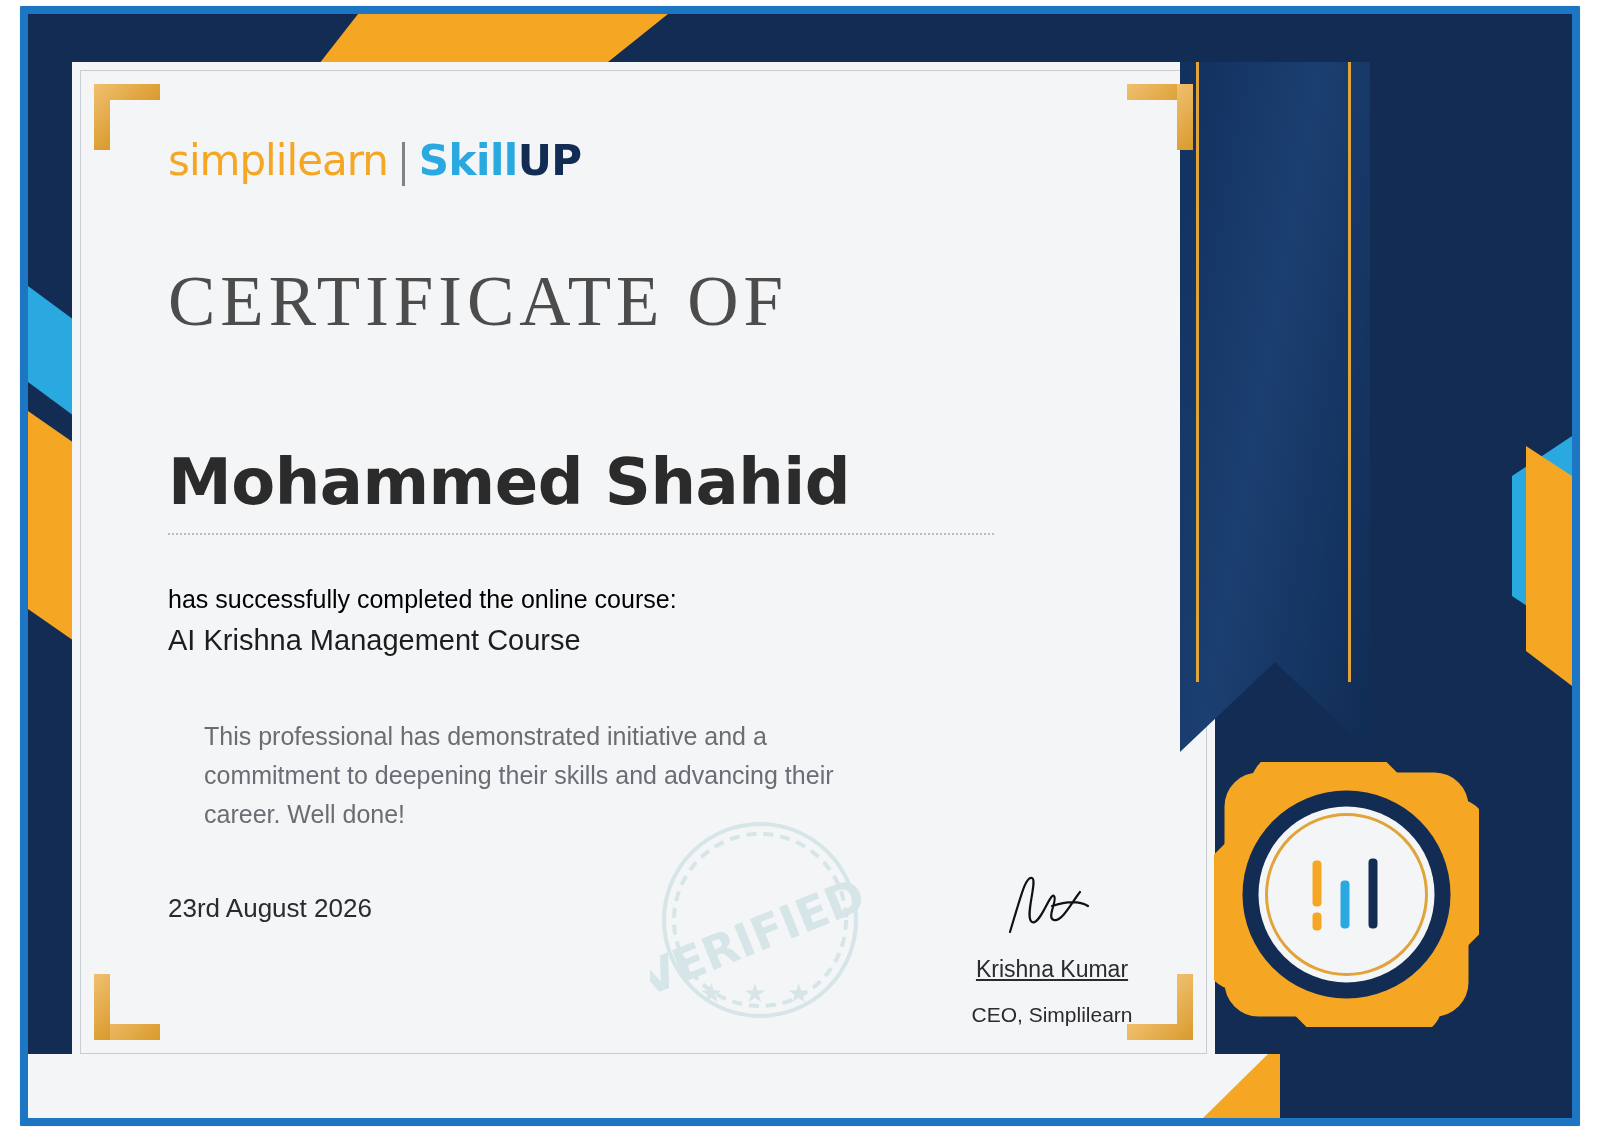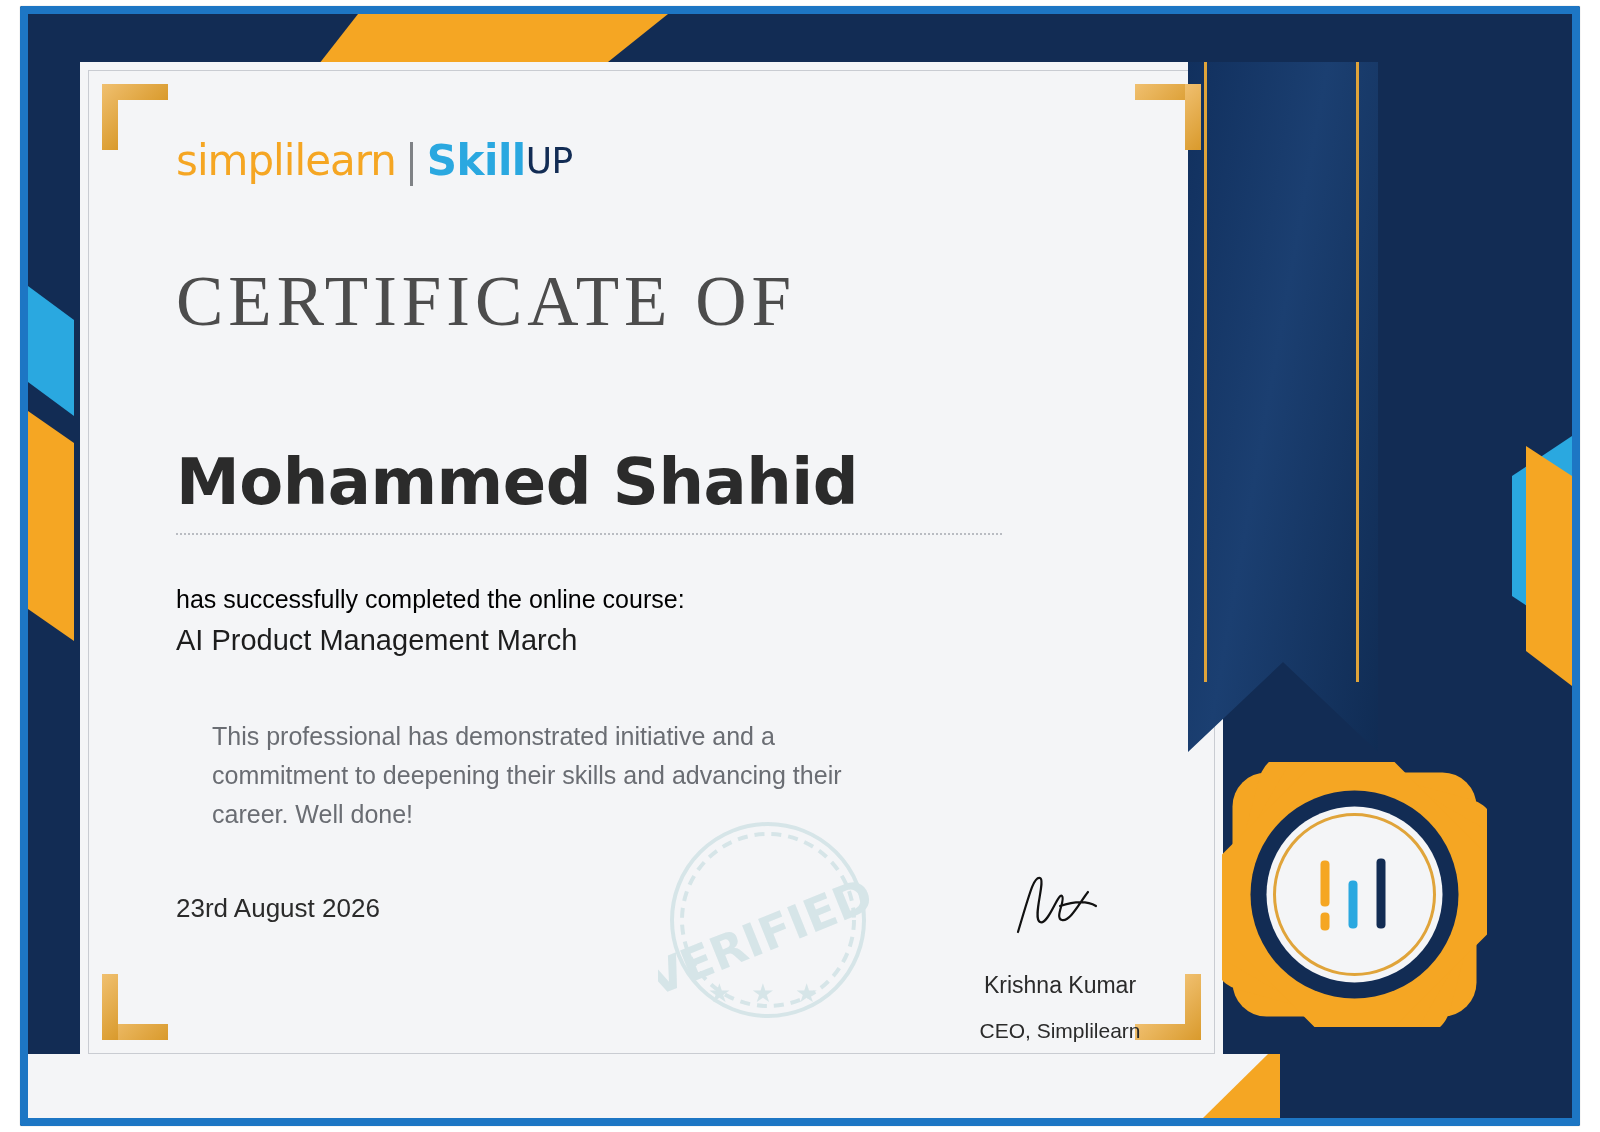--- a/index.html
+++ b/index.html
@@ -125,21 +125,21 @@
     bottom: 8px;
     width: 1240px;
     height: 64px;
     background: #f4f5f7;
     clip-path: polygon(0 0, 1240px 0, 1175px 64px, 0 64px);
   }
 
   
   .paper {
     position: absolute;
-    left: 60px;
+    left: 52px;
     top: 56px;
     width: 1143px;
     height: 1000px;
     background: #f4f5f7;
   }
   .paper-inner-line {
     position: absolute;
     left: 8px;
     top: 8px;
     right: 8px;
@@ -240,22 +240,22 @@
   .logo-skill {
     font-family: "DejaVu Sans", sans-serif;
     font-size: 42px;
     font-weight: 700;
     color: #2aa8e0;
     letter-spacing: -0.5px;
     position: relative;
   }
   .logo-up {
     font-family: "DejaVu Sans", sans-serif;
-    font-size: 36px;
-    font-weight: 400;
+    font-size: 42px;
+    font-weight: 700;
     color: #122c54;
     letter-spacing: -0.5px;
   }
 
   .title-line1 {
     margin-top: 78px;
     font-family: "Liberation Serif", serif;
     font-size: 71px;
     letter-spacing: 5px;
     color: #4c4c4c;
@@ -330,21 +330,22 @@
   .sign-block {
     position: absolute;
     left: 860px;
     top: 800px;
     width: 240px;
     text-align: center;
   }
   .sign-name {
     font-size: 23px;
     color: #2b2b2b;
-    margin-top: 26px;
+    margin-top: 10px;
+    text-decoration: underline;
   }
   .sign-role {
     font-size: 21px;
     color: #2b2b2b;
     margin-top: 20px;
   }
 
   
   .seal {
     position: absolute;
@@ -412,21 +413,21 @@
             </g>
           </svg>
         </div>
 
         <div class="title-line1">CERTIFICATE OF</div>
 
         <div class="recipient">Mohammed Shahid</div>
         <div class="rule"></div>
 
         <div class="completed-label">has successfully completed the online course:</div>
-        <div class="course-name">AI Product Management March</div>
+        <div class="course-name">AI Krishna Management Course</div>
 
         <div class="blurb">This professional has demonstrated initiative and a commitment to deepening their skills and advancing their career. Well done!</div>
 
         <div class="date">23rd August 2026</div>
       </div>
 
       <div class="stamp">
         <svg width="220" height="230" viewBox="0 0 220 230">
           <g fill="none" stroke="#bfd8dc" stroke-width="4">
             <circle cx="110" cy="118" r="96"></circle>

